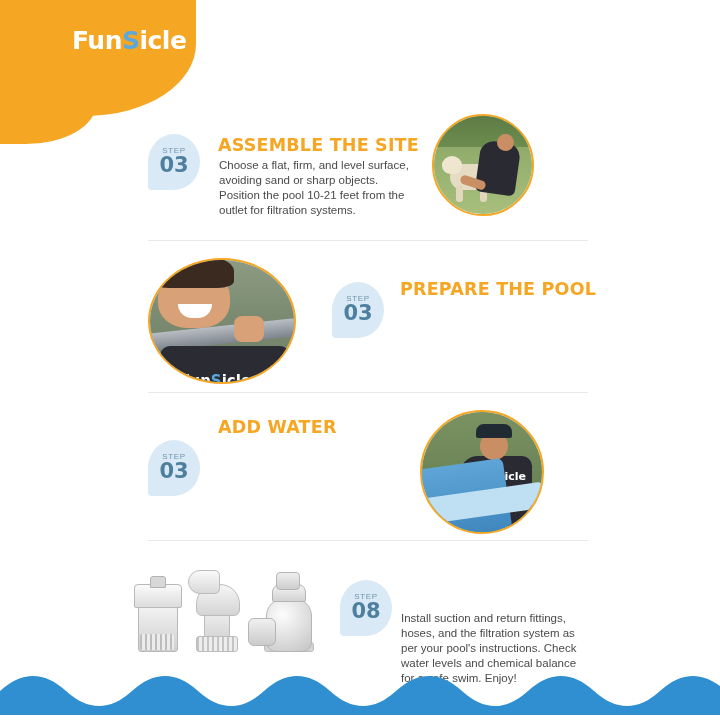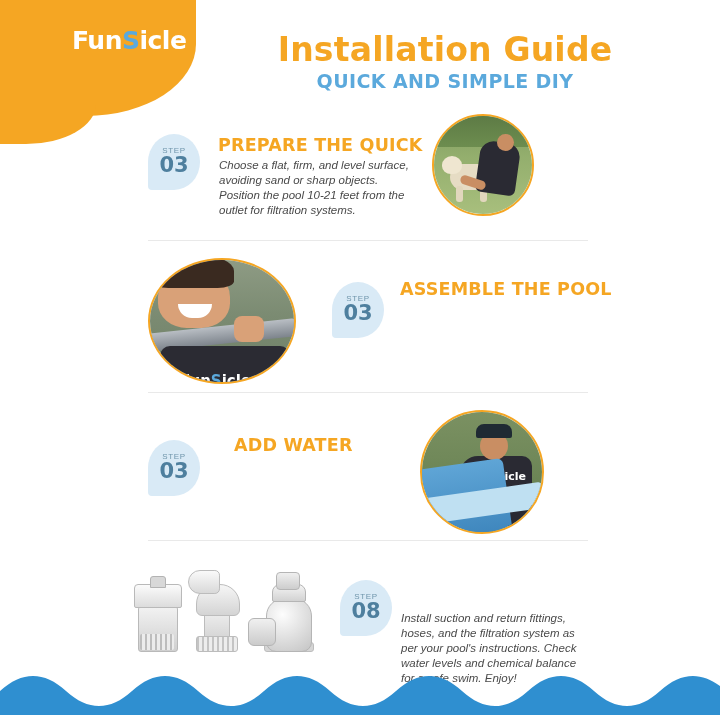--- a/index.html
+++ b/index.html
@@ -118,21 +118,20 @@
     color: #F5A623;
     font-family: "DejaVu Sans", sans-serif;
     letter-spacing: 0.2px;
     line-height: 20px;
   }
   .step-body {
     position: absolute;
     font-size: 11.5px;
     line-height: 15px;
     color: #4a4a4a;
-    font-style: italic;
   }
 
   
   .photo {
     position: absolute;
     border-radius: 50%;
     overflow: hidden;
     border: 2px solid #F5A623;
     box-sizing: border-box;
   }
@@ -348,30 +347,28 @@
   }
 </style>
 </head>
 <body>
 
 <div id="page">
 
   <div class="brand-blob"></div>
   <div class="logo"><span>Fun</span><span class="dot">S</span><span>icle</span></div>
 
-  <div class="main-title">Installation Guide</div>
-  <div class="sub-title">QUICK AND SIMPLE DIY</div>
 
   <div class="divider" style="top:240px;"></div>
 
   <div class="badge" style="left:148px; top:134px;">
     <div class="lbl">STEP</div>
     <div class="num">03</div>
   </div>
-  <div class="step-title" style="left:218px; top:135px; width:210px;">PREPARE THE QUICK</div>
+  <div class="step-title" style="left:218px; top:135px; width:210px;">ASSEMBLE THE SITE</div>
   <div class="step-body" style="left:219px; top:158px; width:190px;">Choose a flat, firm, and level surface, avoiding sand or sharp objects. Position the pool 10-21 feet from the outlet for filtration systems.</div>
 
   <div class="photo" id="photo1" style="left:432px; top:114px; width:102px; height:102px;">
     <div class="grass"></div>
     <div class="tree"></div>
     <div class="dog-tail"></div>
     <div class="dog"></div>
     <div class="dog-head"></div>
     <div class="dog-leg1"></div>
     <div class="dog-leg2"></div>
@@ -390,29 +387,29 @@
     <div class="rail"></div>
     <div class="hand"></div>
     <div class="shirt"></div>
     <div class="shirt-logo">Fun<span class="dot">S</span>icle</div>
   </div>
 
   <div class="badge" style="left:332px; top:282px;">
     <div class="lbl">STEP</div>
     <div class="num">03</div>
   </div>
-  <div class="step-title" style="left:400px; top:279px; width:250px;">ASSEMBLE THE POOL</div>
+  <div class="step-title" style="left:400px; top:279px; width:250px;">PREPARE THE POOL</div>
 
   <div class="divider" style="top:540px;"></div>
 
   <div class="badge" style="left:148px; top:440px;">
     <div class="lbl">STEP</div>
     <div class="num">03</div>
   </div>
-  <div class="step-title" style="left:218px; top:435px; width:210px;margin-left:16px;">ADD WATER</div>
+  <div class="step-title" style="left:218px; top:417px; width:210px;">ADD WATER</div>
 
   <div class="photo" id="photo3" style="left:420px; top:410px; width:124px; height:124px;">
     <div class="bg"></div>
     <div class="man-body"></div>
     <div class="man-head"></div>
     <div class="cap"></div>
     <div class="shirt-logo">Fun<span class="dot">S</span>icle</div>
     <div class="arm"></div>
     <div class="wall"></div>
     <div class="wall2"></div>

